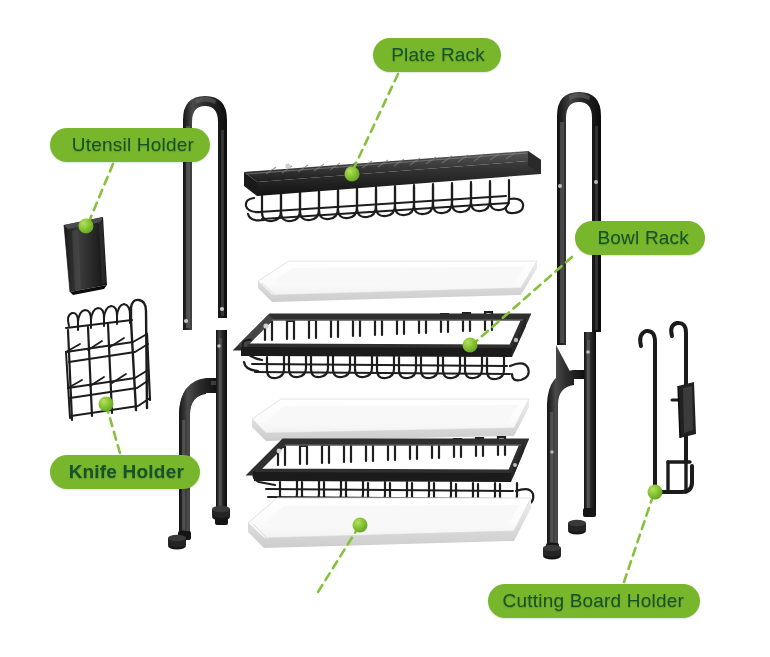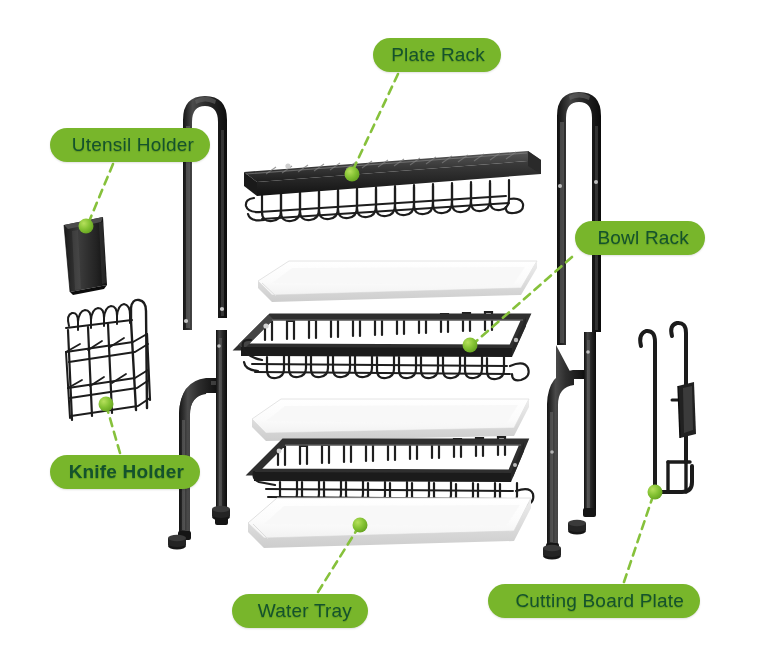--- a/index.html
+++ b/index.html
@@ -415,21 +415,18 @@
   </div>
 
   <div class="callout" style="left:50px; top:128px; width:160px; background:#78B62B;">
     <span>Utensil Holder</span>
   </div>
 
   <div class="callout" style="left:50px; top:455px; width:150px; background:#78B62B;font-weight:bold;">
     <span>Knife Holder</span>
   </div>
 
-  <div class="callout" style="left:232px; top:594px; width:136px; background:#78B62B;">
-    <span>Water Tray</span>
+
+  <div class="callout" style="left:488px; top:584px; width:212px; background:#78B62B;">
+    <span>Cutting Board Holder</span>
   </div>
 
-  <div class="callout" style="left:488px; top:584px; width:212px; background:#78B62B;">
-    <span>Cutting Board Plate</span>
-  </div>
-
 </div>
 
 </body></html>

